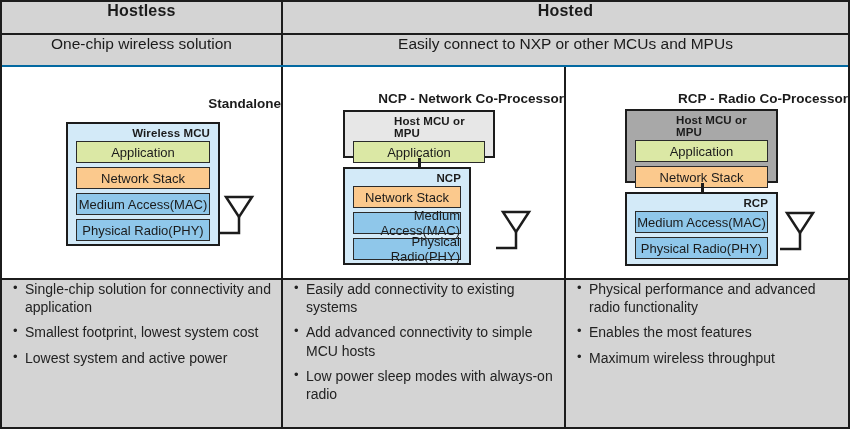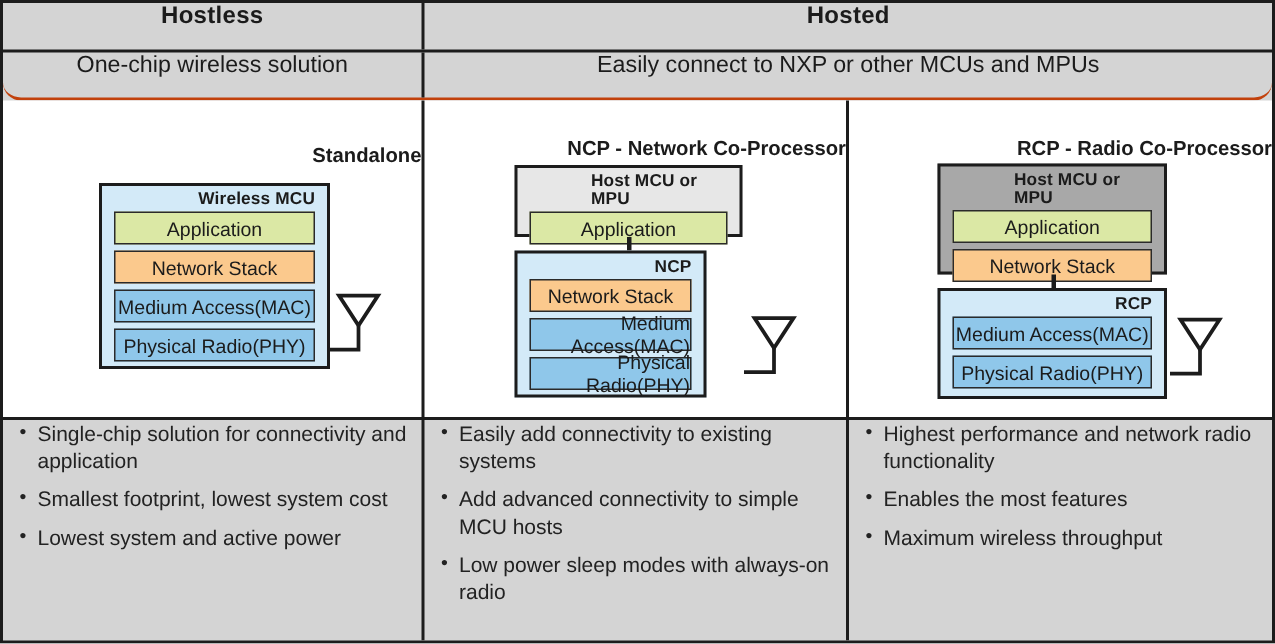--- a/index.html
+++ b/index.html
@@ -6,21 +6,21 @@
   * { box-sizing:border-box; }
   body { font-family:"Liberation Sans", sans-serif; color:#1b1b1b; }
 
   .table {
     position:relative; width:850px; height:429px;
     background:#d4d4d4; border:2px solid #1c1c1c;
     display:flex; flex-direction:column; overflow:hidden;
   }
   .row { display:grid; }
   .row.head  { grid-template-columns:281px 1fr; height:33px; border-bottom:2px solid #1c1c1c; }
-  .row.sub   { grid-template-columns:281px 1fr; height:32px; border-bottom:2px solid #c2410c;border-radius:12px; }
+  .row.sub   { grid-template-columns:281px 1fr; height:32px; border-bottom:2px solid #0369a1; }
   .row.diag  { grid-template-columns:281px 283px 1fr; height:213px; border-bottom:2px solid #1c1c1c; background:#ffffff; }
   .row.feat  { grid-template-columns:281px 283px 1fr; flex:1; }
 
   .cell { display:flex; justify-content:center; }
   .cell.bordered { border-right:2px solid #1c1c1c; }
   .head .cell { font-weight:bold; font-size:16px; letter-spacing:.2px; }
   .sub .cell  { font-size:15.5px; }
 
   
   .dcol { position:relative; display:block; }
@@ -143,20 +143,20 @@
     </div>
     <div class="fcell bordered">
       <ul>
         <li>Easily add connectivity to existing systems</li>
         <li>Add advanced connectivity to simple MCU hosts</li>
         <li>Low power sleep modes with always-on radio</li>
       </ul>
     </div>
     <div class="fcell">
       <ul>
-        <li>Highest performance and network radio functionality</li>
+        <li>Physical performance and advanced radio functionality</li>
         <li>Enables the most features</li>
         <li>Maximum wireless throughput</li>
       </ul>
     </div>
   </div>
 
 </div>
 
 </body></html>

